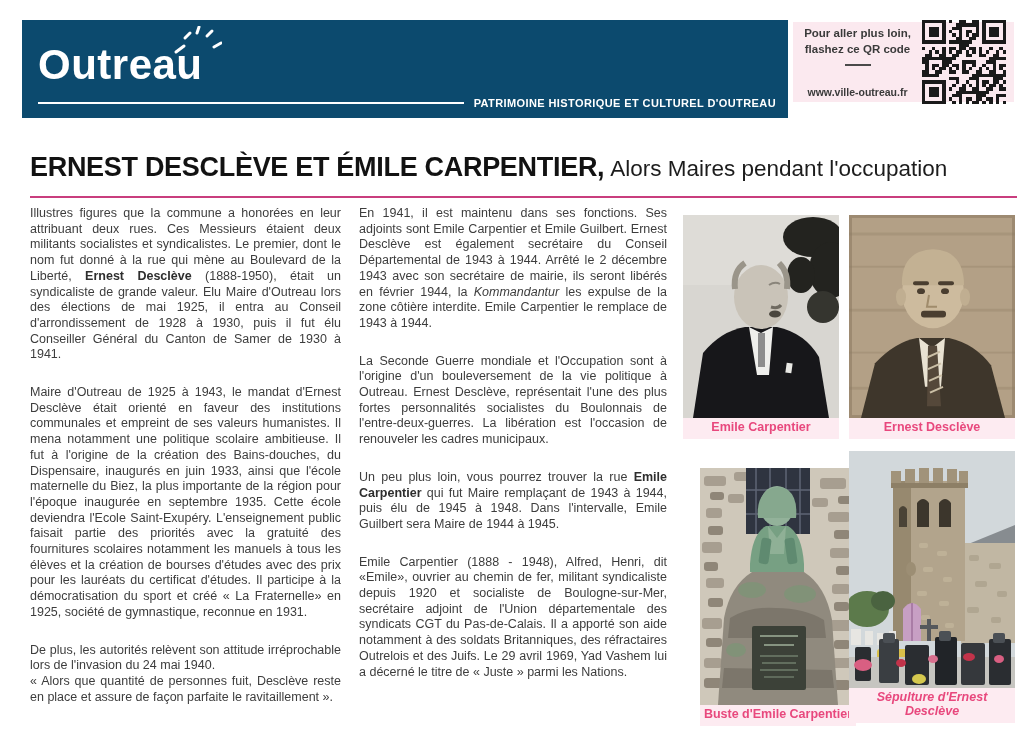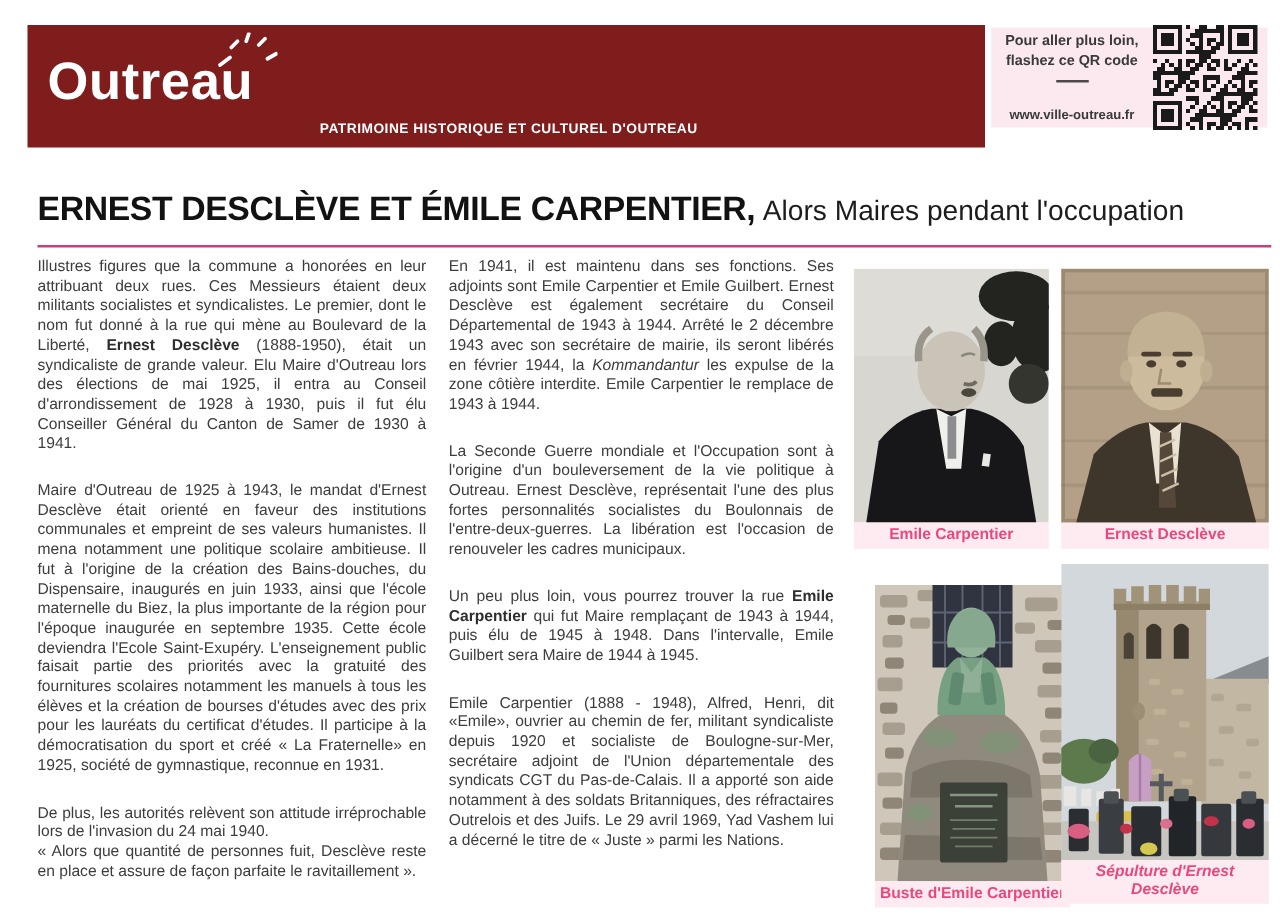--- a/index.html
+++ b/index.html
@@ -1,24 +1,24 @@
 <!DOCTYPE html>
 <html lang="fr"><head>
 <meta charset="utf-8">
 <style>
   html,body{margin:0;padding:0;background:#ffffff;}
   .page{position:relative;width:1024px;height:731px;background:#ffffff;overflow:hidden;
         font-family:"Liberation Sans",sans-serif;color:#3d3d3d;}
 
   
-  .banner{position:absolute;left:22px;top:20px;width:766px;height:98px;background:#7f1d1d;}
+  .banner{position:absolute;left:22px;top:20px;width:766px;height:98px;background:#0c4a6e;}
   .logo{position:absolute;left:16px;top:24px;font-size:42px;font-weight:700;color:#ffffff;
         letter-spacing:0.5px;line-height:1;}
   .rays{position:absolute;left:150px;top:6px;width:50px;height:34px;}
-  .tagline-row{position:absolute;left:16px;right:12px;bottom:9px;display:flex;align-items:center;gap:10px;flex-direction:column;}
+  .tagline-row{position:absolute;left:16px;right:12px;bottom:9px;display:flex;align-items:center;gap:10px;}
   .tagline-line{flex:1;height:2px;background:#ffffff;}
   .tagline{color:#ffffff;font-size:11px;font-weight:700;letter-spacing:0.4px;white-space:nowrap;}
 
   .qr-panel{position:absolute;left:793px;top:22px;width:221px;height:80px;background:#FBE9EF;
             display:flex;align-items:center;box-sizing:border-box;padding:6px 8px;gap:8px;}
   .qr-text{flex:1;text-align:center;color:#3a3a3a;}
   .qr-cta{font-size:11.5px;font-weight:700;line-height:1.35;}
   .qr-divider{width:26px;height:2px;background:#4a4a4a;margin:7px auto 6px auto;}
   .qr-url{font-size:10.5px;font-weight:700;margin-top:20px;}
   .qr-svg{width:84px;height:84px;fill:#1a1a1a;flex:0 0 auto;}

